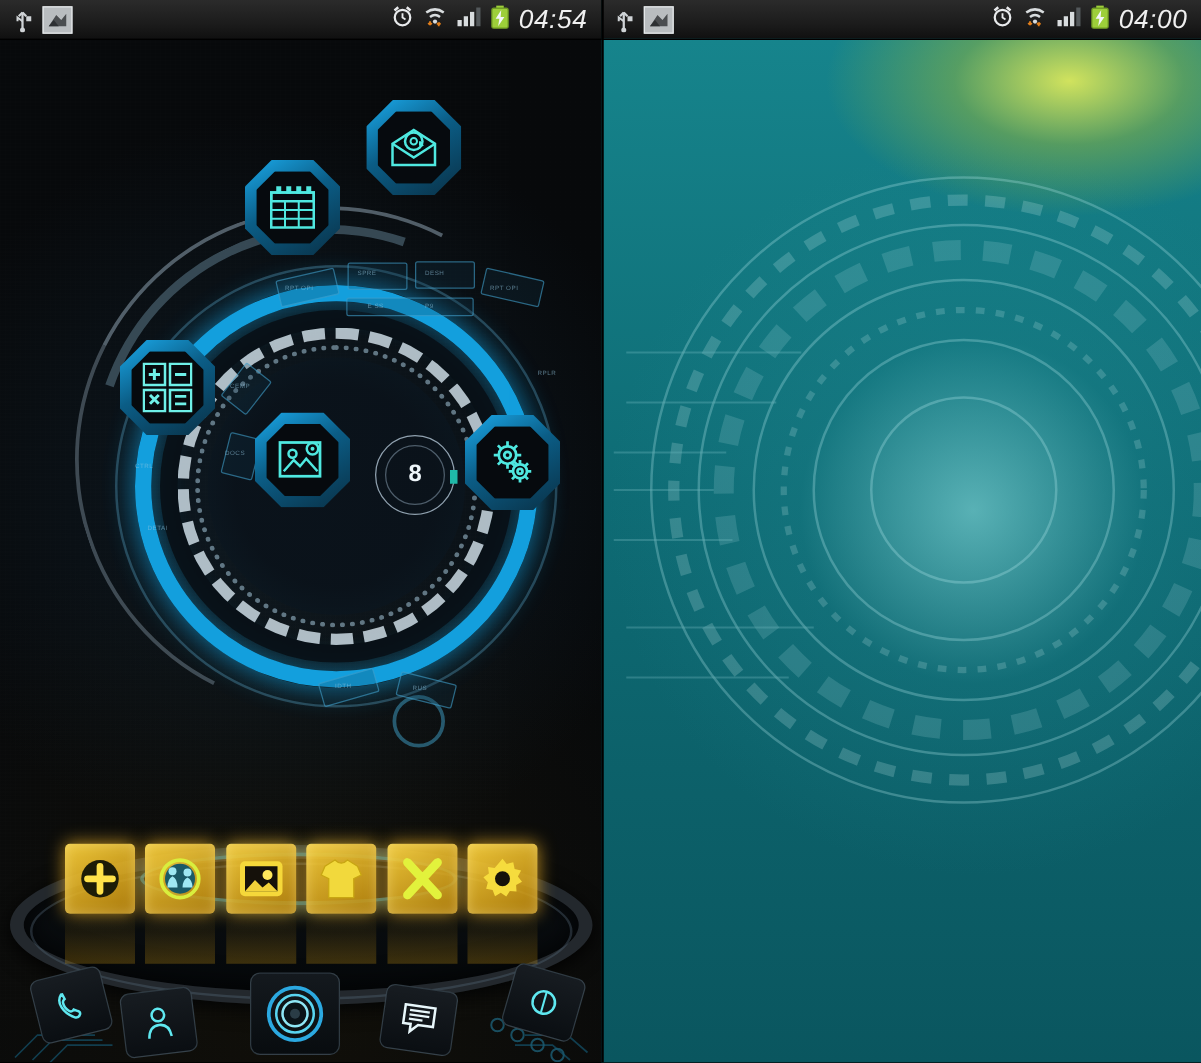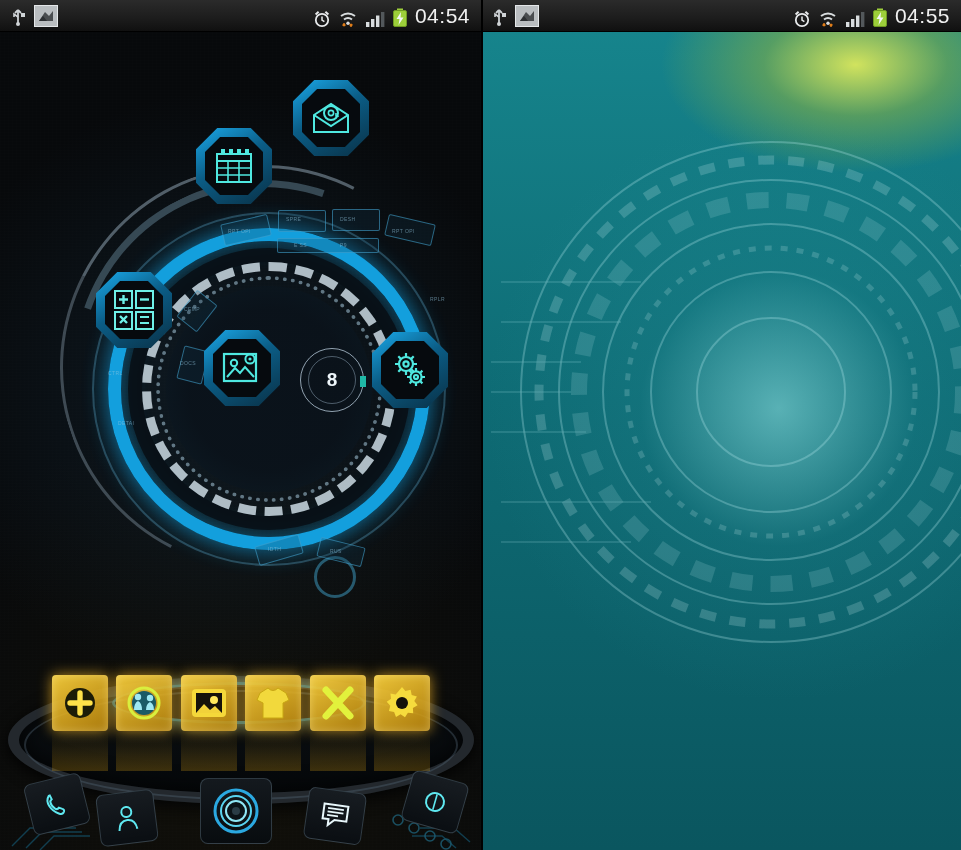--- a/index.html
+++ b/index.html
@@ -22,21 +22,21 @@
   }
 
   
   .statusbar {
     position: relative; height: 32px; width: 100%;
     background: linear-gradient(#2b2b2b, #1c1c1c 60%, #101010);
     display: flex; align-items: center; z-index: 60;
     border-bottom: 1px solid #000;
   }
   .sb-left { display: flex; align-items: center; gap: 8px; padding-left: 10px; }
-  .sb-right { display: flex; align-items: flex-end; gap: 7px; margin-left: auto; padding-right: 11px; }
+  .sb-right { display: flex; align-items: flex-start; gap: 7px; margin-left: auto; padding-right: 11px; font-style: italic; }
   .sb-ico { display: block; }
   .sb-badge {
     width: 24px; height: 22px; background: #b9bdc0;
     border: 1px solid #e4e7e9; display: flex;
     align-items: center; justify-content: center;
   }
   .sb-clock {
     color: #f0f0f0; font-size: 21px; letter-spacing: .5px;
     font-family: "Liberation Sans", sans-serif; font-weight: 400;
   }
@@ -554,17 +554,17 @@
           <rect x="1" y="12" width="3.4" height="5" fill="#d8dcde"></rect>
           <rect x="6" y="9" width="3.4" height="8" fill="#d8dcde"></rect>
           <rect x="11" y="5.5" width="3.4" height="11.5" fill="#d8dcde"></rect>
           <rect x="16" y="2" width="3.4" height="15" fill="#53585b"></rect>
         </svg>
         <svg class="sb-ico" width="16" height="20" viewBox="0 0 16 20">
           <rect x="5" y="0.5" width="6" height="2" fill="#9dcf3a"></rect>
           <rect x="1.5" y="2.5" width="13" height="16" rx="1.5" fill="#9dcf3a" stroke="#6f9a22" stroke-width="1"></rect>
           <path d="M9 4 L4.5 11 H7.5 L6.5 17 L11.5 9.5 H8.5 Z" fill="#f2f6f8"></path>
         </svg>
-        <span class="sb-clock">04:55</span>
+        <span class="sb-clock">04:00</span>
       </div>
     </div>
   </div>
 </div>
 
 </body></html>

